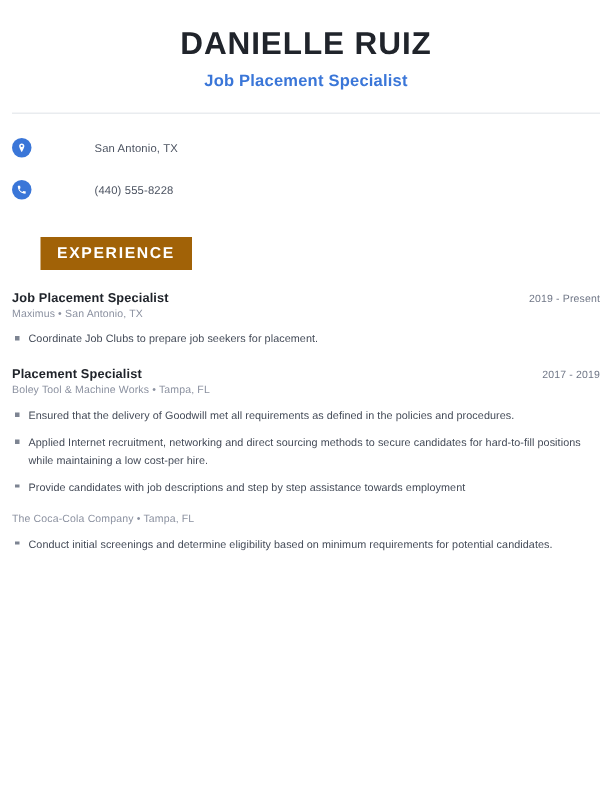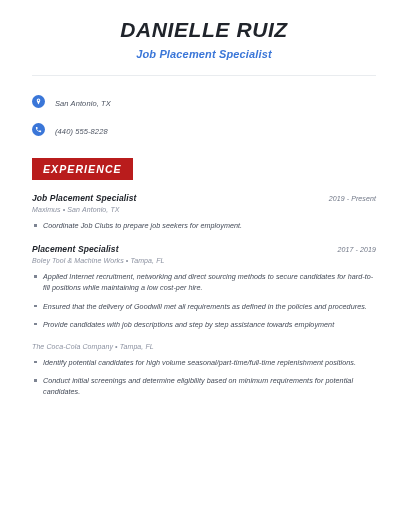--- a/index.html
+++ b/index.html
@@ -2,53 +2,54 @@
 <html><head>
 <meta charset="utf-8">
 <style>
   * { margin:0; padding:0; box-sizing:border-box; }
   html, body {
     width:410px; height:530px;
     background:#ffffff;
     font-family:"Liberation Sans", sans-serif;
     -webkit-font-smoothing:antialiased;
   }
-  .page { width:408px; height:530px; position:relative; overflow:hidden; padding:0 28px;font-style:italic; }
+  .page { width:408px; height:530px; position:relative; overflow:hidden; padding:0 4px; }
 
   
   .header { text-align:center; padding-top:18px; }
   .name {
     font-size:21px; font-weight:bold; letter-spacing:0.6px;
     color:#20242b; line-height:1.15;
   }
   .job-title {
     font-size:11px; font-weight:bold; letter-spacing:0.15px;
     color:#3a76d8; margin-top:6px;
   }
   .divider { height:1px; background:#e9ecef; margin:15px 4px 0 4px; }
 
   
   .contact { padding:12px 4px 0 4px; }
-  .contact-row { display:flex; align-items:flex-end; height:20px; margin-bottom:8px; }
+  .contact-row { display:flex; align-items:center; height:20px; margin-bottom:8px;gap:32px; }
   .contact-icon {
     width:13px; height:13px; border-radius:50%;
     background:#3a76d8; display:flex; align-items:center; justify-content:center;
     flex:0 0 13px;
   }
   .contact-icon svg { display:block; }
   .contact-text {
     font-size:7.5px; color:#4c5361; margin-left:10px; letter-spacing:0.1px;
   }
 
   
   .section { padding:0 4px; }
   .section-badge {
-    display:inline-block; background:#b91c1c; color:#ffffff;
+    display:inline-block; background:#a16207; color:#ffffff;
     font-size:10.5px; font-weight:bold; letter-spacing:1.1px;
     padding:5px 11px 5px 11px;
+    margin-left:19px;
   }
   .experience-section { margin-top:22px; }
 
   
   .job { margin-top:13px; }
   .job-head { display:flex; align-items:baseline; justify-content:space-between; }
   .job-role { font-size:8.5px; font-weight:bold; color:#20242b; letter-spacing:0.1px; }
   .job-dates { font-size:7px; color:#707787; letter-spacing:0.1px; white-space:nowrap; }
   .job-company { font-size:7px; color:#8b91a0; margin-top:3px; letter-spacing:0.1px; }
   .bullets { list-style:none; margin-top:7px; }
@@ -99,41 +100,40 @@
     <div class="section-badge">EXPERIENCE</div>
 
     
     <div class="job">
       <div class="job-head">
         <span class="job-role">Job Placement Specialist</span>
         <span class="job-dates">2019 - Present</span>
       </div>
       <div class="job-company">Maximus  •  San Antonio, TX</div>
       <ul class="bullets">
-        <li class="bullet">Coordinate Job Clubs to prepare job seekers for employment.</li>
+        <li class="bullet">Coordinate Job Clubs to prepare job seekers for placement.</li>
       </ul>
     </div>
 
     
     <div class="job">
       <div class="job-head">
         <span class="job-role">Placement Specialist</span>
         <span class="job-dates">2017 - 2019</span>
       </div>
       <div class="job-company">Boley Tool &amp; Machine Works  •  Tampa, FL</div>
       <ul class="bullets">
+        <li class="bullet">Ensured that the delivery of Goodwill met all requirements as defined in the policies and procedures.</li>
         <li class="bullet">Applied Internet recruitment, networking and direct sourcing methods to secure candidates for hard-to-fill positions while maintaining a low cost-per hire.</li>
-        <li class="bullet">Ensured that the delivery of Goodwill met all requirements as defined in the policies and procedures.</li>
         <li class="bullet">Provide candidates with job descriptions and step by step assistance towards employment</li>
       </ul>
     </div>
 
     
     <div class="job">
       <div class="job-company">The Coca-Cola Company  •  Tampa, FL</div>
       <ul class="bullets">
-        <li class="bullet">Identify potential candidates for high volume seasonal/part-time/full-time replenishment positions.</li>
         <li class="bullet">Conduct initial screenings and determine eligibility based on minimum requirements for potential candidates.</li>
       </ul>
     </div>
   </div>
 
 </div>
 
 </body></html>

